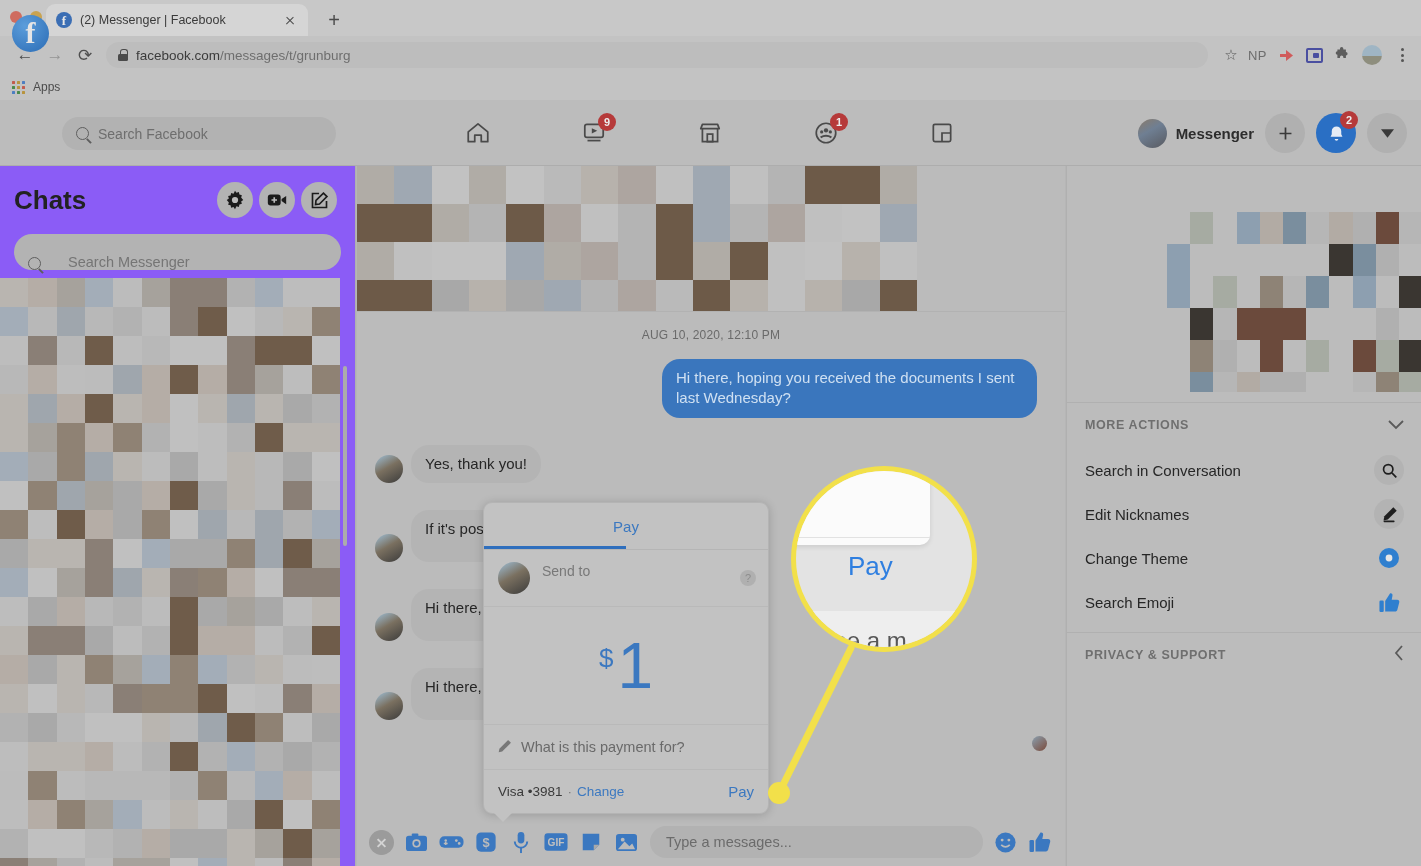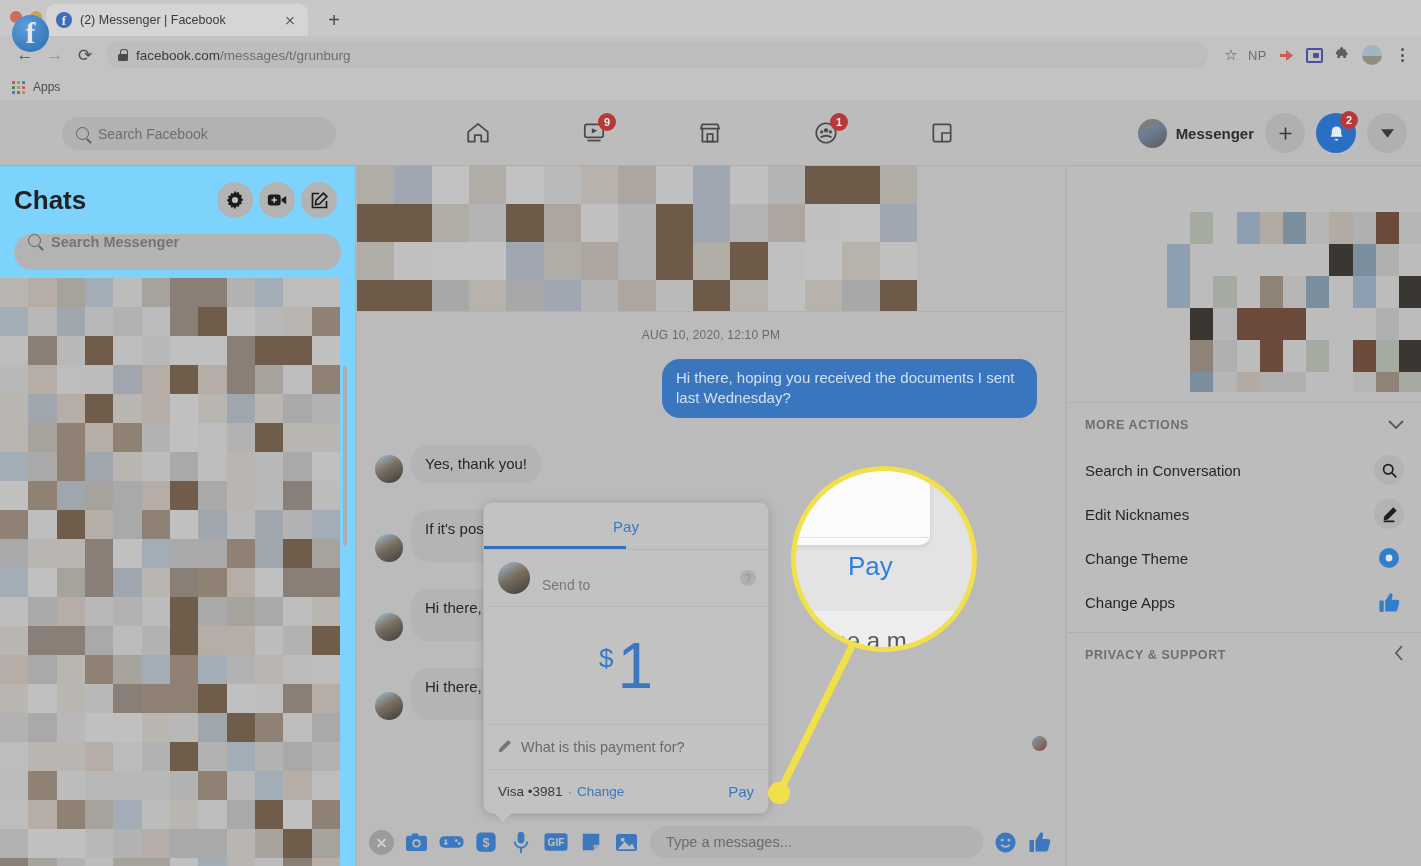--- a/index.html
+++ b/index.html
@@ -126,28 +126,28 @@
     width: 29px; height: 29px; border-radius: 50%;
     background: linear-gradient(150deg,#8a7b6a 0%,#6f7f93 40%,#585a60 100%);
   }
   .fb-name { font-size: 15px; color: #2d2d2d; font-weight: 600; }
   .fb-circ { width: 40px; height: 40px; border-radius: 50%; background: #b0b0b0; display:flex; align-items:center; justify-content:center; cursor: pointer; position: relative; }
   .fb-circ.active { background: #2a6fc4; }
 
   
   .mg-sidebar {
     position: absolute; left: 0; top: 166px; width: 356px; height: 700px;
-    background: #7dd3fc; border-right: 1px solid #b0b0b0;
+    background: #8b5cf6; border-right: 1px solid #b0b0b0;
   }
   .mg-side-head { display: flex; align-items: center; padding: 16px 18px 4px 14px; }
   .mg-title { font-size: 26px; font-weight: bold; color: #222; flex: 1; }
   .mg-ibtn { width: 36px; height: 36px; border-radius: 50%; background: #b3b3b3; display:flex; align-items:center; justify-content:center; margin-left: 6px; cursor: pointer;}
   .mg-search {
     margin: 12px 14px 0 14px; height: 36px; background: #b3b3b3; border-radius: 18px;
-    display: flex; align-items: flex-start; gap: 10px; padding: 0 14px; font-weight: bold;
+    display: flex; align-items: flex-end; gap: 27px; padding: 0 14px;
   }
   .mg-search .ph { font-size: 14.5px; color: #757575; }
   .pixel-wrap { position: absolute; left: 0; top: 112px; width: 340px; height: 590px; overflow: hidden; }
   .pixel-row { display: flex; }
   .px { display: block; }
   .side-scroll { position: absolute; right: 8px; top: 200px; width: 4px; height: 180px; background: #acacac; border-radius: 2px; }
 
   
   .conv-head {
     position: absolute; left: 357px; top: 166px; width: 708px; height: 146px;
@@ -210,21 +210,21 @@
     position: absolute; left: 483px; top: 502px; width: 286px; height: 312px;
     background: #c2c2c2; border-radius: 9px;
     box-shadow: 0 1px 10px rgba(0,0,0,.18); border: 1px solid #b4b4b4;
     display: flex; flex-direction: column; overflow: hidden;
   }
   .pay-tabs { display: flex; height: 47px; position: relative; border-bottom: 1px solid #b5b5b5; }
   .pay-tab { flex: 1; display: flex; align-items: center; justify-content: center;
     font-size: 15px; cursor: pointer; color: #6e6e6e; }
   .pay-tab.active { color: #3b78c0; }
   .pay-tab.active::after { content:""; position: absolute; left: 0; bottom: 0; width: 50%; height: 3px; background: #2f6fbd; }
-  .pay-sendto { display: flex; align-items: flex-end; gap: 12px; padding: 12px 14px; height: 57px; border-bottom: 1px solid #b9b9b9; position: relative; }
+  .pay-sendto { display: flex; align-items: flex-start; gap: 12px; padding: 12px 14px; height: 57px; border-bottom: 1px solid #b9b9b9; position: relative; }
   .pay-av { width: 32px; height: 32px; border-radius: 50%; flex:0 0 auto;
     background: linear-gradient(150deg,#9fc0d8 0%,#7a7060 45%,#3b3b3b 100%); }
   .pay-sendto-lbl { font-size: 14px; color: #787878; }
   .pay-blur { margin-top: 4px; width: 98px; height: 10px; background: #acacac; border-radius: 2px; }
   .pay-help { position: absolute; right: 12px; top: 20px; width: 16px; height: 16px; border-radius: 50%;
     background: #b0b0b0; color: #8d8d8d; font-size: 11px; display:flex; align-items:center; justify-content:center; cursor: pointer; }
   .pay-amount { flex: 1; display: flex; align-items: center; justify-content: center; gap: 4px; }
   .pay-cur { font-size: 26px; color: #3b78c0; align-self: center; margin-top: -14px; font-weight: 500; }
   .pay-val { font-size: 64px; color: #3b78c0; line-height: 1; font-weight: 300; }
   .pay-note { height: 45px; display: flex; align-items: center; gap: 9px; padding: 0 14px;
@@ -1023,21 +1023,21 @@
     <div class="rp-item">
       <span>Change Theme</span>
       <span class="rp-ic plain">
         <svg width="24" height="24" viewBox="0 0 24 24">
               <circle cx="12" cy="12" r="10" fill="#2f7fcf"></circle>
               <circle cx="12" cy="12" r="3.4" fill="#e6e6e6"></circle>
             </svg>
       </span>
     </div>
     <div class="rp-item">
-      <span>Change Apps</span>
+      <span>Search Emoji</span>
       <span class="rp-ic plain">
         <svg width="23" height="23" viewBox="0 0 24 24" fill="#2f7fcf">
               <rect x="1.5" y="10" width="4.5" height="12" rx="1.3"></rect>
               <path d="M7.5 10.5 L12.5 2.5c1.8-.4 3 .7 2.6 2.4L14.3 9H20c1.6 0 2.6 1.3 2.2 2.8l-2 7.8c-.3 1.1-1.1 1.9-2.3 1.9H7.5z"></path>
             </svg>
       </span>
     </div>
   </div>
 
   <div class="rp-divider" style="top:466px"></div>

